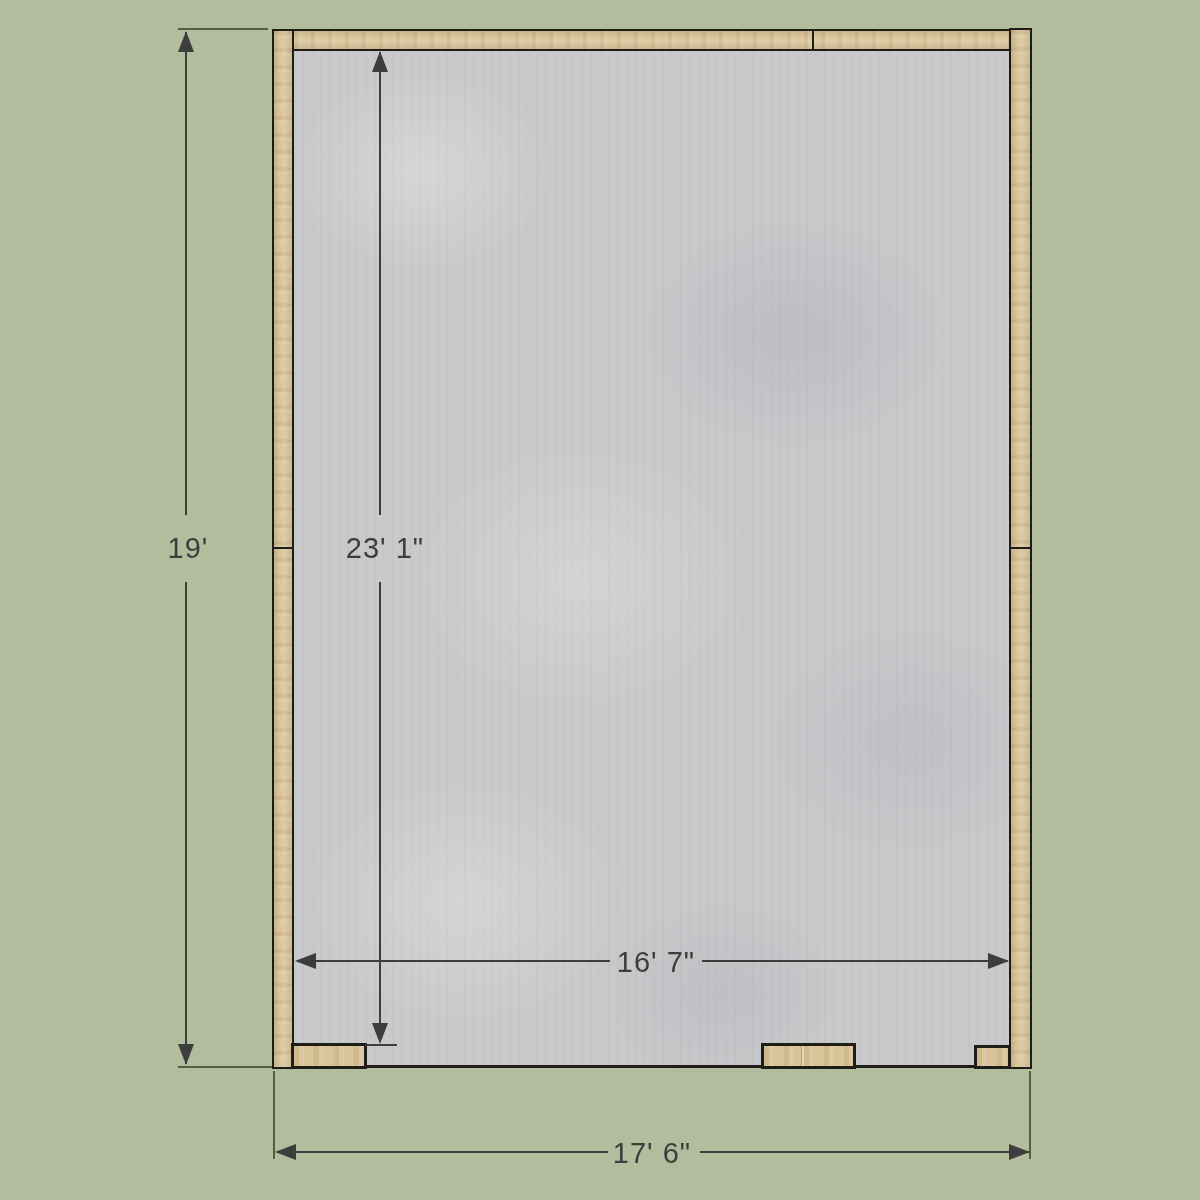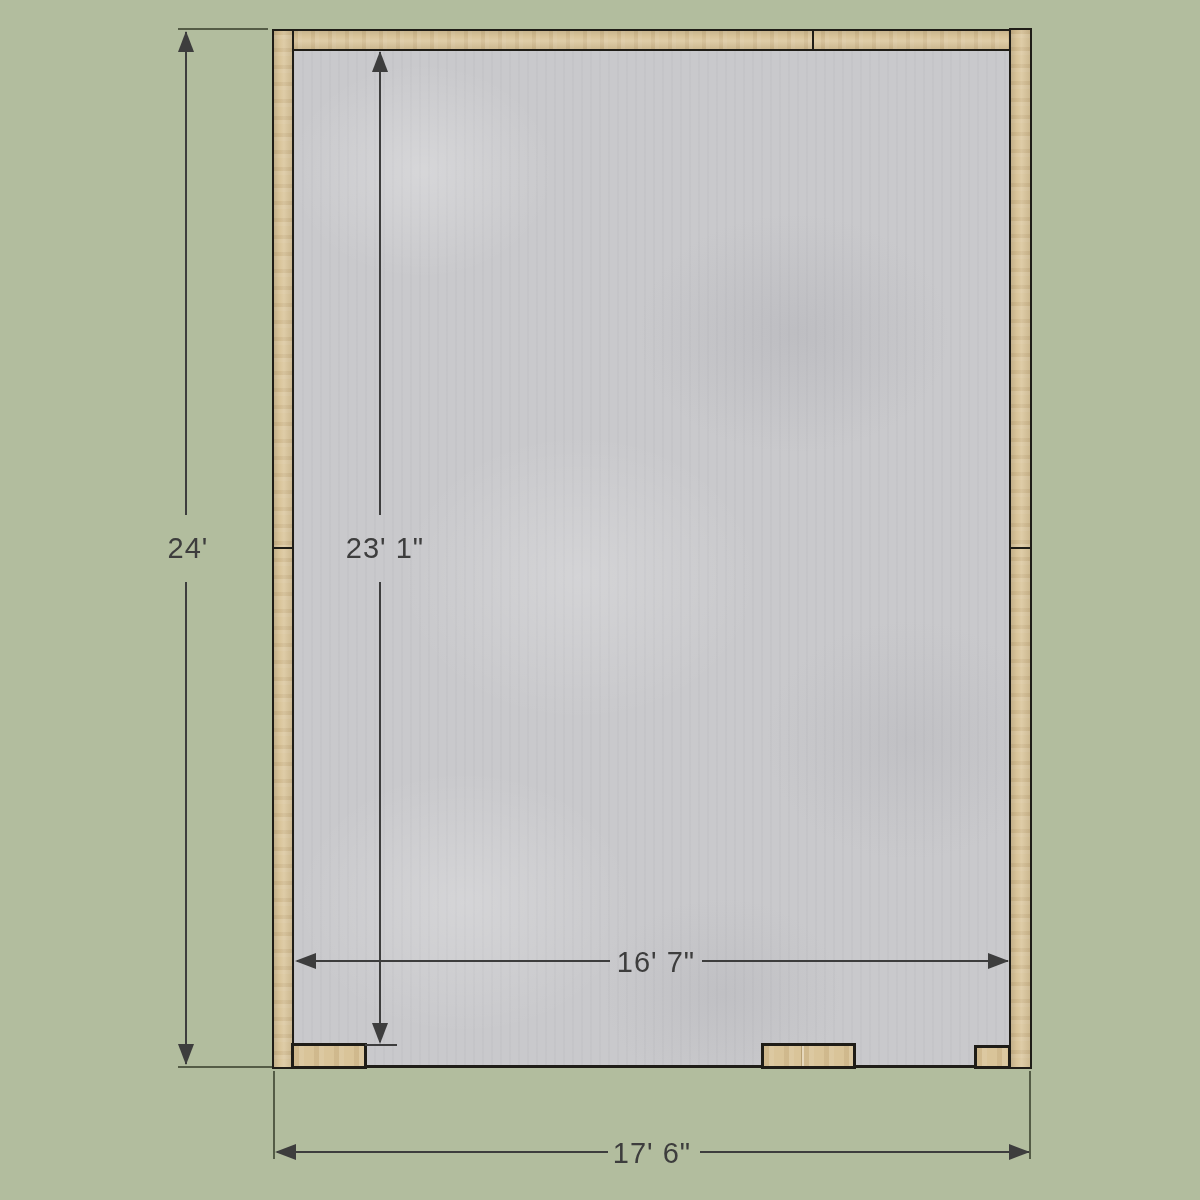--- a/index.html
+++ b/index.html
@@ -93,21 +93,21 @@
   </div>
   <div class="block block-right"></div>
 
   <div>
     <div class="dim-ext" style="left:178px;top:28px;width:90px;height:2px;"></div>
     <div class="dim-ext" style="left:178px;top:1066px;width:94px;height:2px;"></div>
     <div class="dim-line" style="left:185px;top:32px;width:2px;height:483px;"></div>
     <div class="dim-line" style="left:185px;top:582px;width:2px;height:482px;"></div>
     <div class="arrow arrow-up" style="left:178px;top:31px;"></div>
     <div class="arrow arrow-down" style="left:178px;top:1044px;"></div>
-    <span class="dim-label" style="left:188px;top:548px;">24'</span>
+    <span class="dim-label" style="left:188px;top:548px;">19'</span>
   </div>
 
   <div>
     <div class="dim-line" style="left:379px;top:52px;width:2px;height:463px;"></div>
     <div class="dim-line" style="left:379px;top:582px;width:2px;height:460px;"></div>
     <div class="arrow arrow-up" style="left:372px;top:51px;"></div>
     <div class="arrow arrow-down" style="left:372px;top:1023px;"></div>
     <div class="dim-line" style="left:365px;top:1044px;width:32px;height:2px;"></div>
     <span class="dim-label" style="left:385px;top:548px;">23' 1"</span>
   </div>

